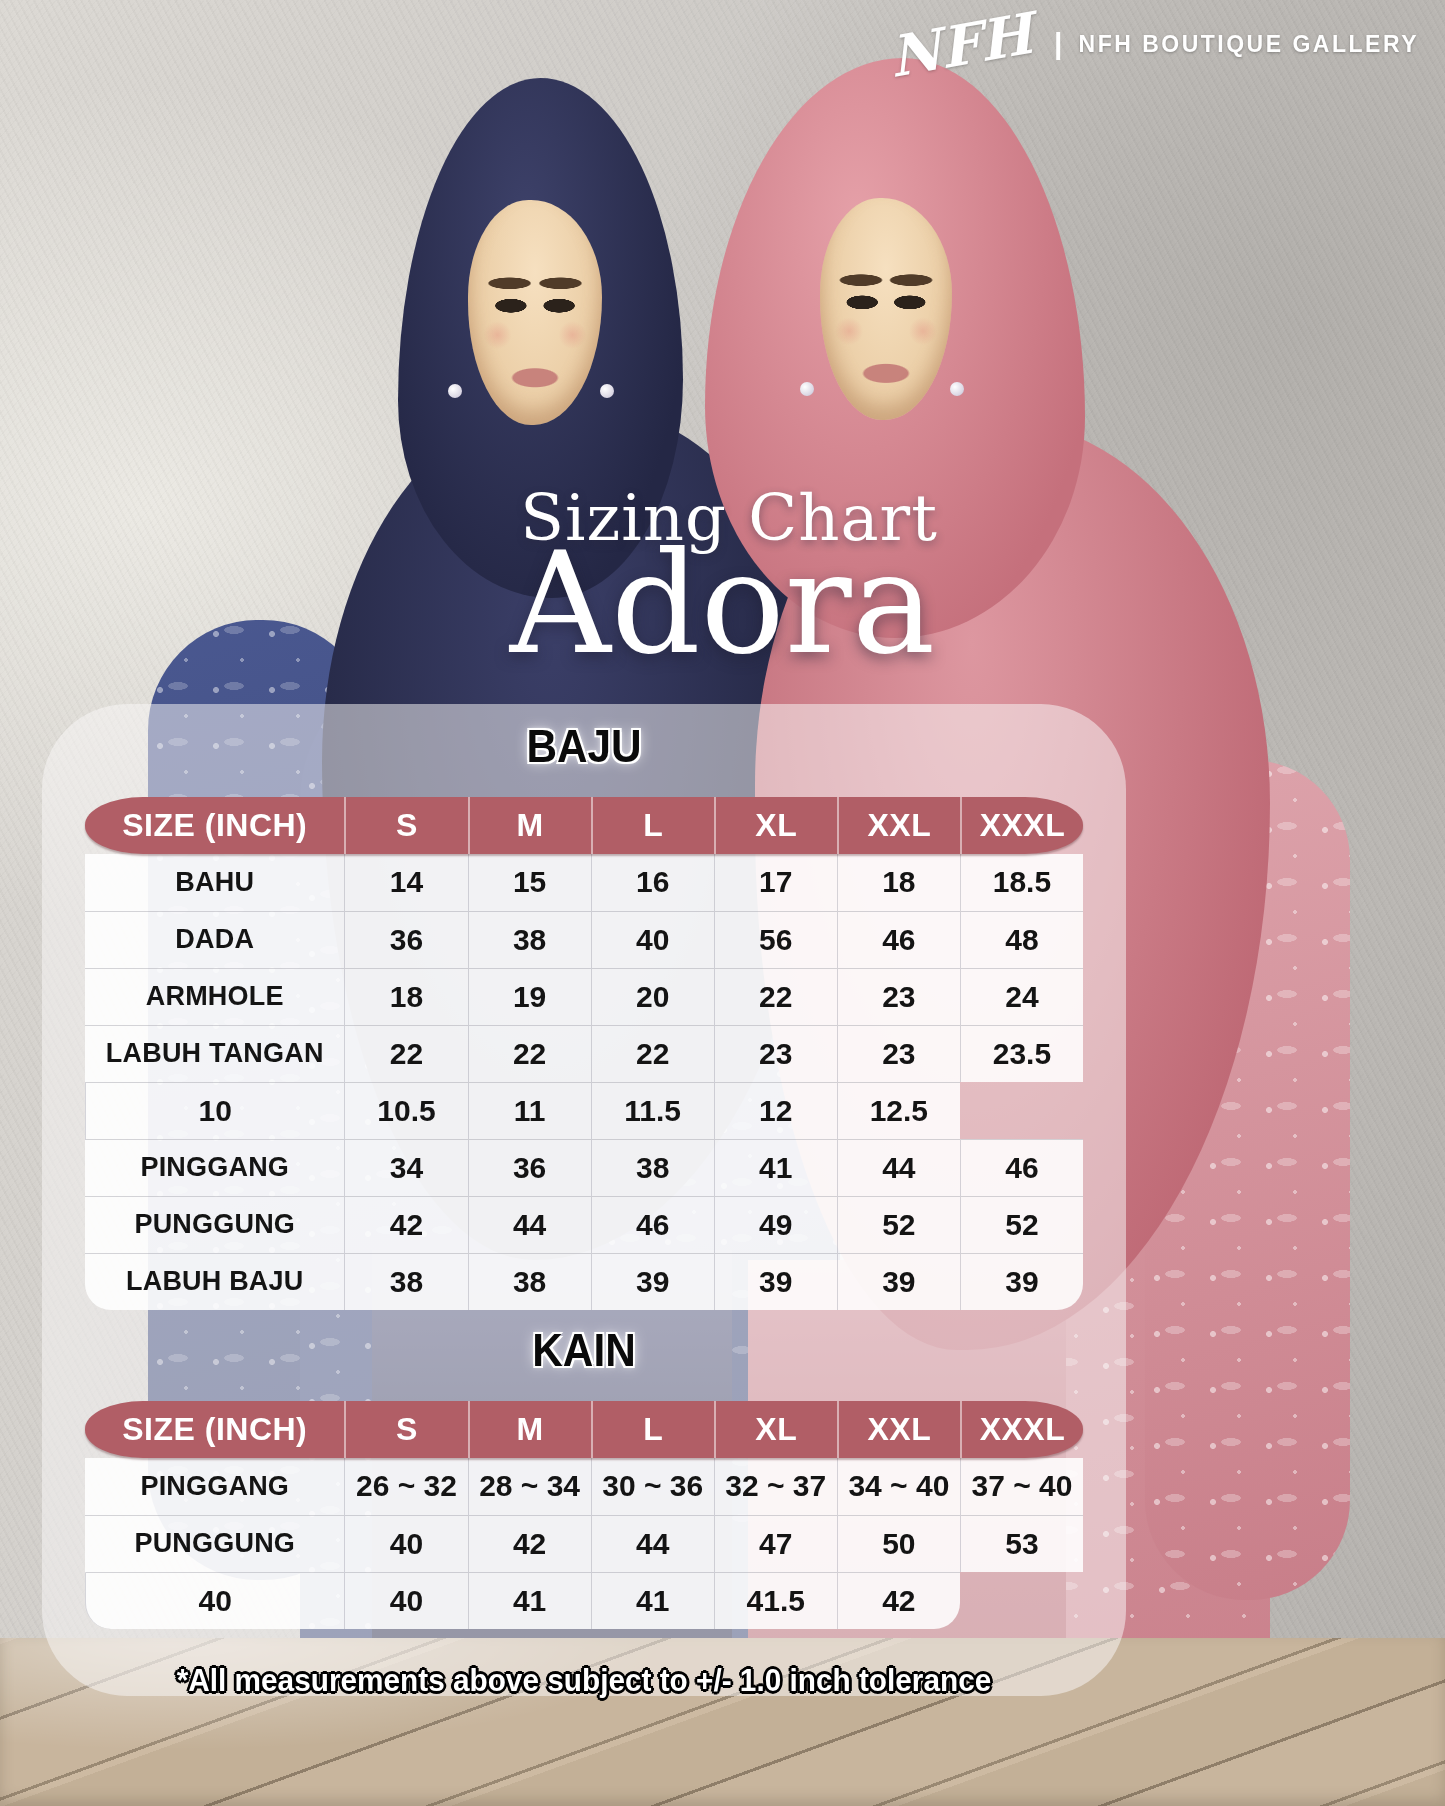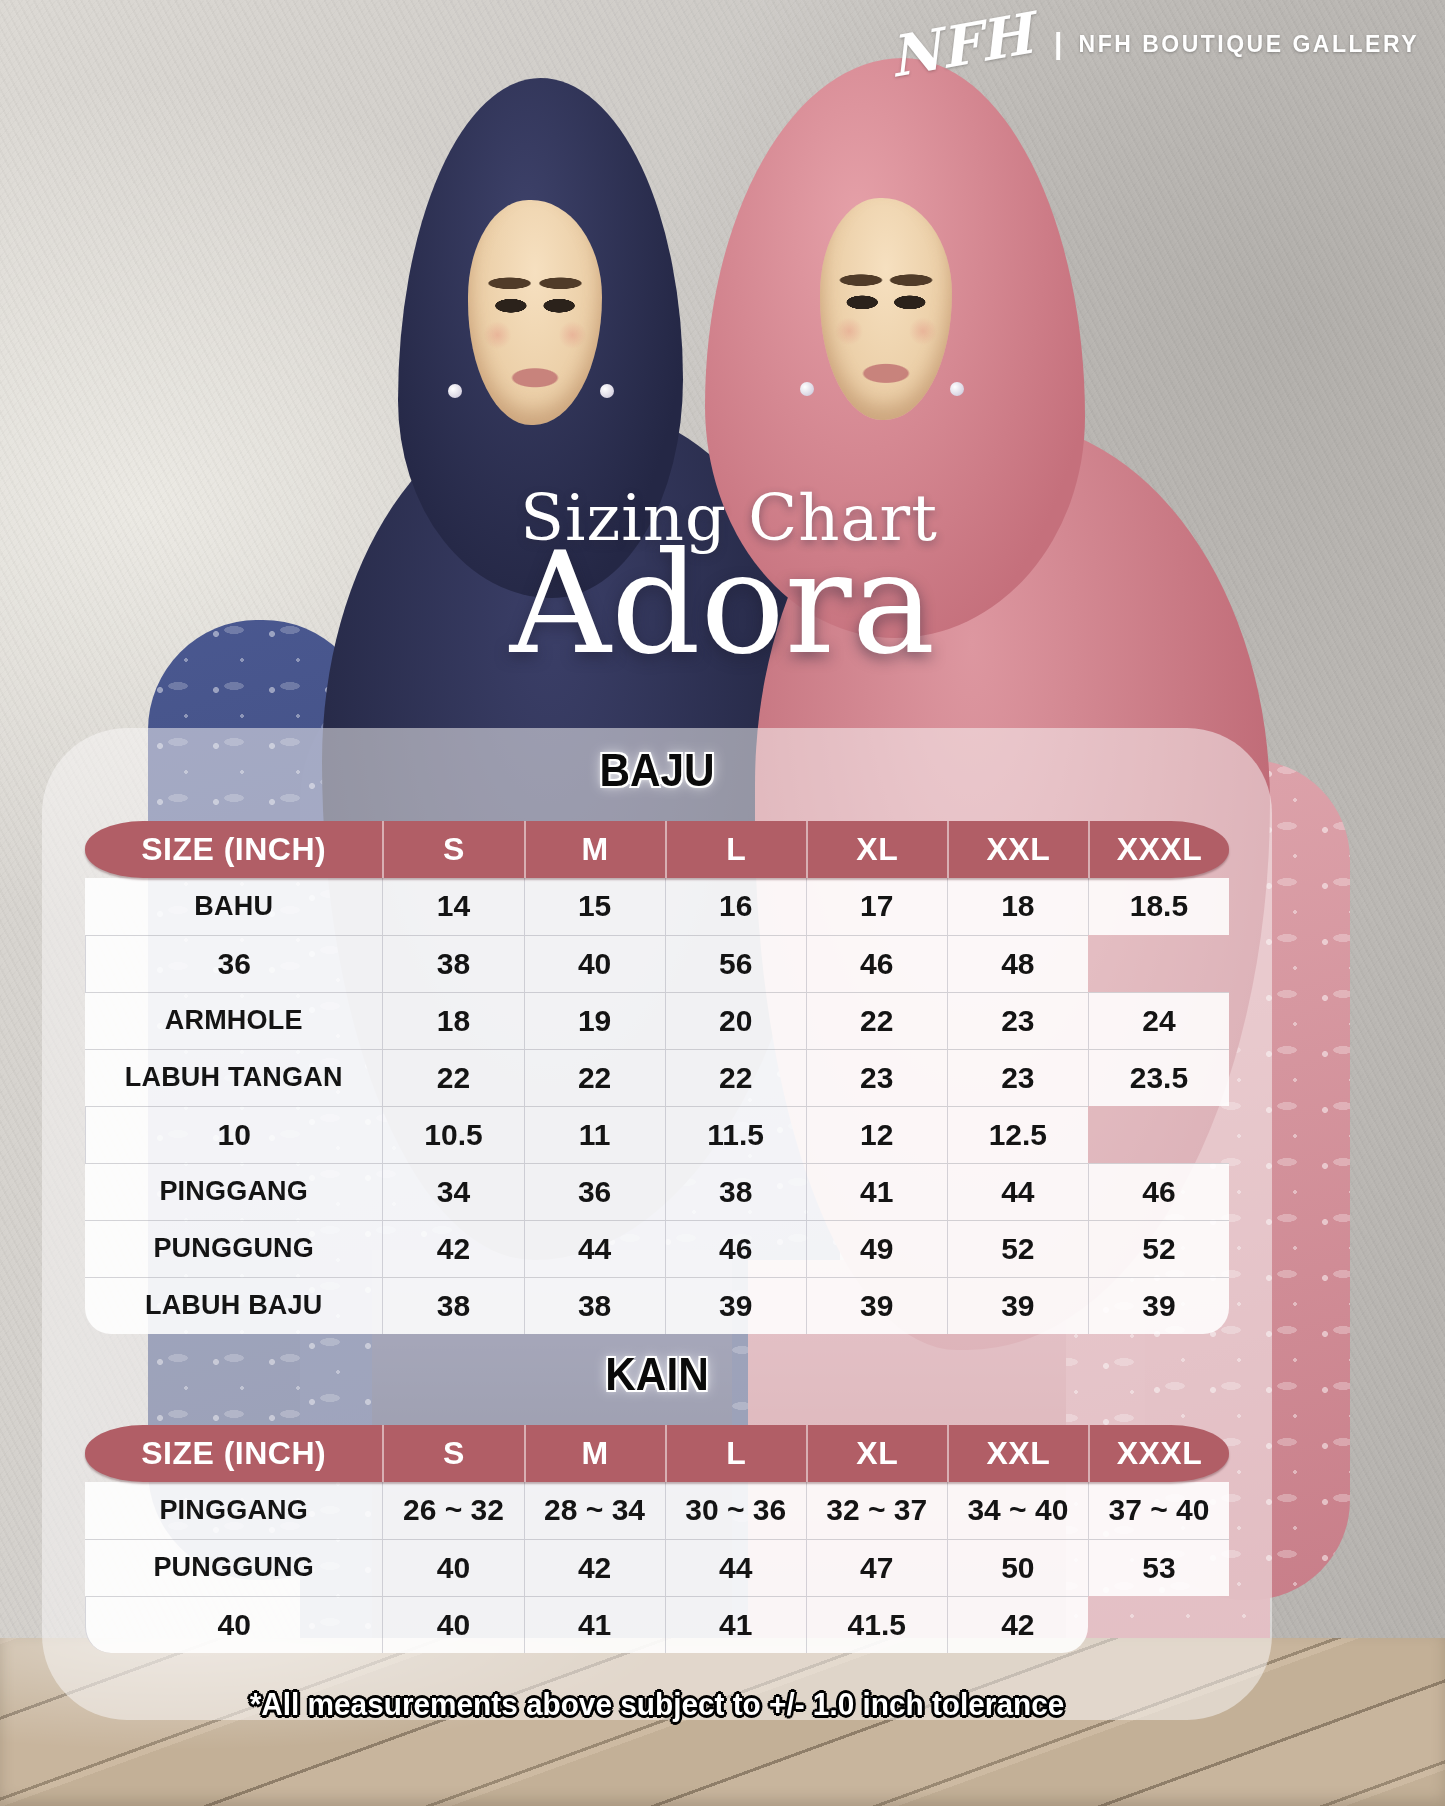--- a/index.html
+++ b/index.html
@@ -94,21 +94,21 @@
     text-shadow:0 1px 3px rgba(0,0,0,.3);}
 
   
   .titles{position:absolute;left:0;top:486px;width:1445px;text-align:center;z-index:6;color:#fff;}
   .title-main{font-family:"DejaVu Serif",serif;font-size:64px;line-height:1;letter-spacing:1px;
     text-shadow:0 3px 8px rgba(40,40,60,.45);padding-left:13px;}
   .title-script{font-family:"DejaVu Serif",serif;font-size:140px;line-height:1;
     margin-top:-16px;text-shadow:0 5px 14px rgba(30,30,50,.5);text-align:center;}
 
   
-  .panel{position:absolute;left:42px;top:728px;width:1230px;height:992px;z-index:5;
+  .panel{position:absolute;left:42px;top:704px;width:1084px;height:992px;z-index:5;
     background:rgba(250,248,247,.52);border-radius:85px;}
   .sec-h{margin-top:16px;text-align:center;font-size:46px;font-weight:bold;color:#0a0a0a;
     line-height:1.15;transform:scaleX(.92);
     text-shadow:-2px -2px 0 #fff,2px -2px 0 #fff,-2px 2px 0 #fff,2px 2px 0 #fff,
                 0 0 6px #fff,0 0 14px rgba(255,255,255,.85);}
   .sec-h.k{margin-top:14px;}
   .stable{margin:14px 43px 0;}
   .thead{display:grid;grid-template-columns:26% repeat(6,1fr);height:57px;align-items:stretch;
     background:#b15e66;border-radius:58px / 28px;color:#fff;position:relative;z-index:1;
     box-shadow:0 2px 2px rgba(90,40,46,.35);margin-top:24px;}
@@ -190,20 +190,21 @@
         <div class="trow">
           <div class="td lbl">BAHU</div>
           <div class="td">14</div>
           <div class="td">15</div>
           <div class="td">16</div>
           <div class="td">17</div>
           <div class="td">18</div>
           <div class="td">18.5</div>
         </div>
         <div class="trow">
+          <div class="td lbl">DADA</div>
           <div class="td">36</div>
           <div class="td">38</div>
           <div class="td">40</div>
           <div class="td">56</div>
           <div class="td">46</div>
           <div class="td">48</div>
         </div>
         <div class="trow">
           <div class="td lbl">ARMHOLE</div>
           <div class="td">18</div>

